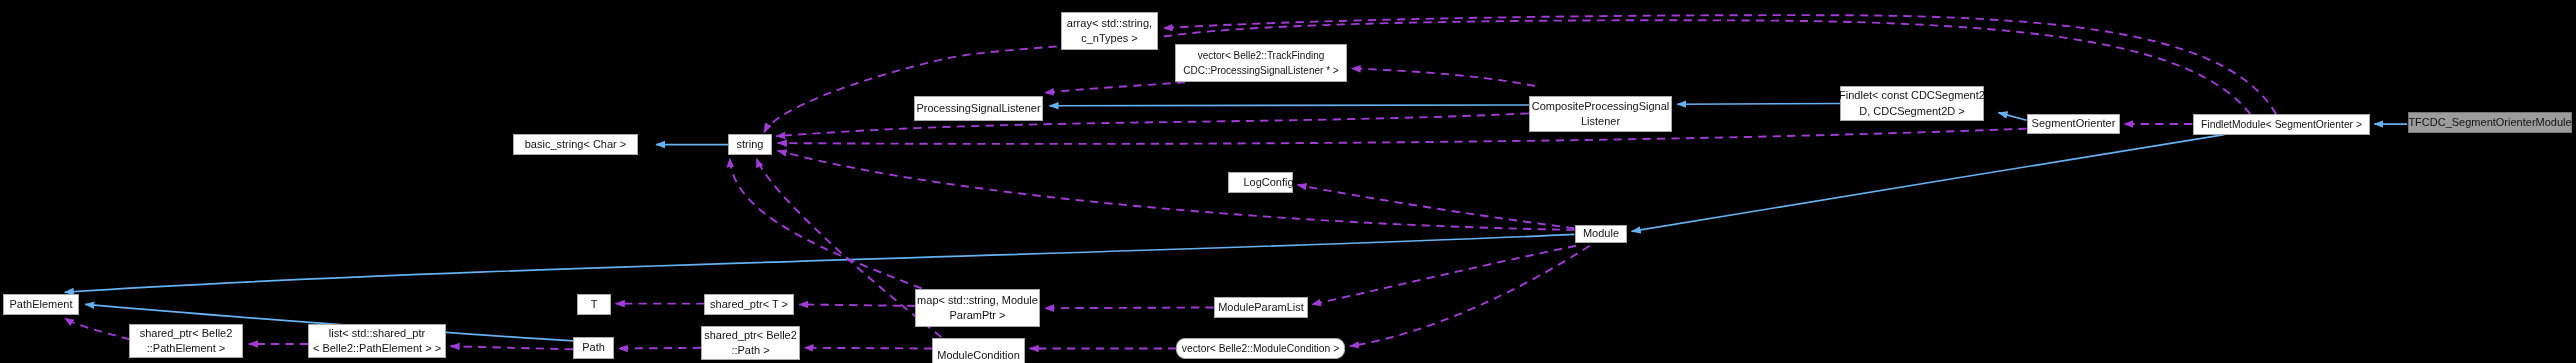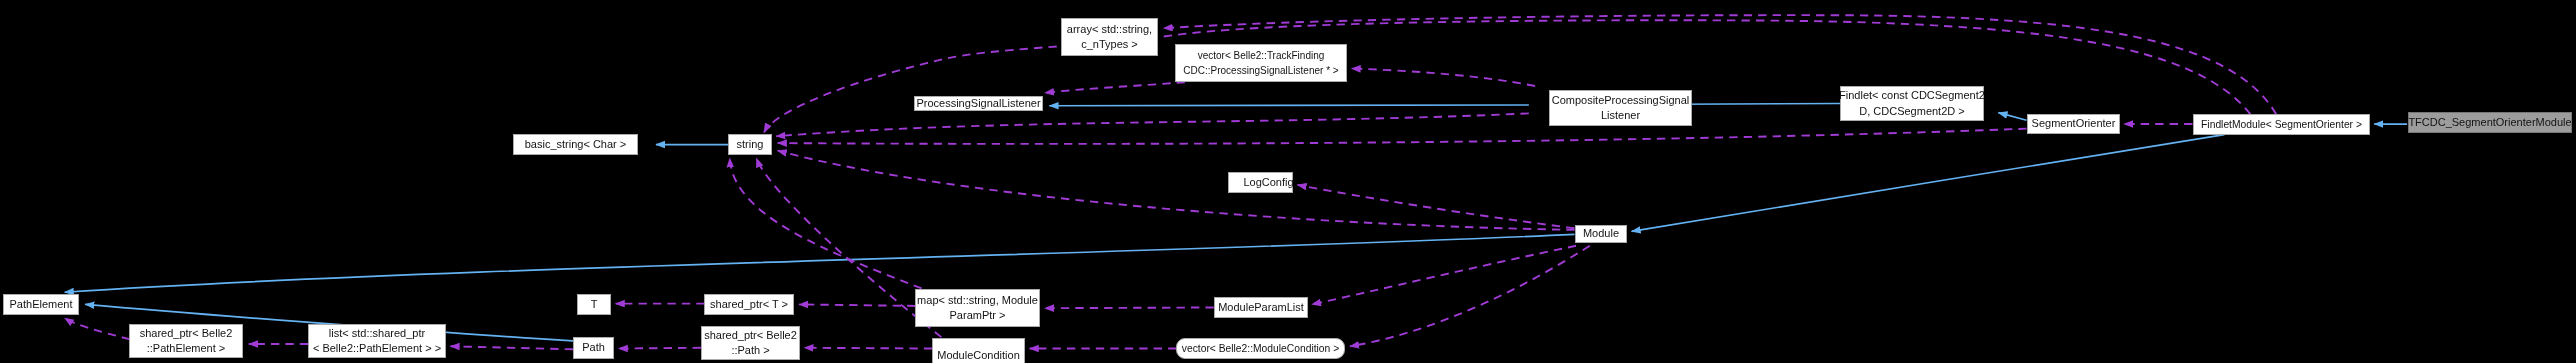--- a/index.html
+++ b/index.html
@@ -76,32 +76,32 @@
         <path d="M 925,399 L 808,399" class="edge-usage" stroke="#a13bd6" stroke-width="2.5" marker-end="url(#arrow-usage)"></path>
         <path d="M 1545,458 L 1352,458" class="edge-usage" stroke="#a13bd6" stroke-width="2.5" marker-end="url(#arrow-usage)"></path>
         <path d="M 1224,458 L 1056,457" class="edge-usage" stroke="#a13bd6" stroke-width="2.5" marker-end="url(#arrow-usage)"></path>
         <path d="M 920,457 L 812,458" class="edge-usage" stroke="#a13bd6" stroke-width="2.5" marker-end="url(#arrow-usage)"></path>
         <path d="M 752,459 L 591,455" class="edge-usage" stroke="#a13bd6" stroke-width="2.5" marker-end="url(#arrow-usage)"></path>
         <path d="M 404,452 L 326,452" class="edge-usage" stroke="#a13bd6" stroke-width="2.5" marker-end="url(#arrow-usage)"></path>
         <path d="M 170,446 C 132,436 100,428 84,418" class="edge-usage" stroke="#a13bd6" stroke-width="2.5" marker-end="url(#arrow-usage)"></path>
       </g>
   </svg>
   <div id="nodes">
-      <div class="node" style="left: 1061px; top: 18px; width: 97px; height: 38px;">
+      <div class="node" style="left: 1061px; top: 12px; width: 97px; height: 38px;">
         <div class="ln">array&lt; std::string,</div>
         <div class="ln">c_nTypes &gt;</div>
       </div>
       <div class="node" style="left: 1175px; top: 44px; width: 172px; height: 38px; font-size: 10px;">
         <div class="ln">vector&lt; Belle2::TrackFinding</div>
         <div class="ln">CDC::ProcessingSignalListener * &gt;</div>
       </div>
-      <div class="node" style="left: 914px; top: 96px; width: 129px; height: 15px;">
+      <div class="node" style="left: 914px; top: 96px; width: 129px; height: 25px;">
         <div class="ln">ProcessingSignalListener</div>
       </div>
-      <div class="node" style="left: 1529px; top: 90px; width: 143px; height: 36px; margin-left: 20px;">
+      <div class="node" style="left: 1529px; top: 96px; width: 143px; height: 36px;">
         <div class="ln">CompositeProcessingSignal</div>
         <div class="ln">Listener</div>
       </div>
       <div class="node" style="left: 1840px; top: 86px; width: 144px; height: 35px;">
         <div class="ln">Findlet&lt; const CDCSegment2</div>
         <div class="ln">D, CDCSegment2D &gt;</div>
       </div>
       <div class="node" style="left: 2027px; top: 114px; width: 93px; height: 20px;">
         <div class="ln">SegmentOrienter</div>
       </div>

